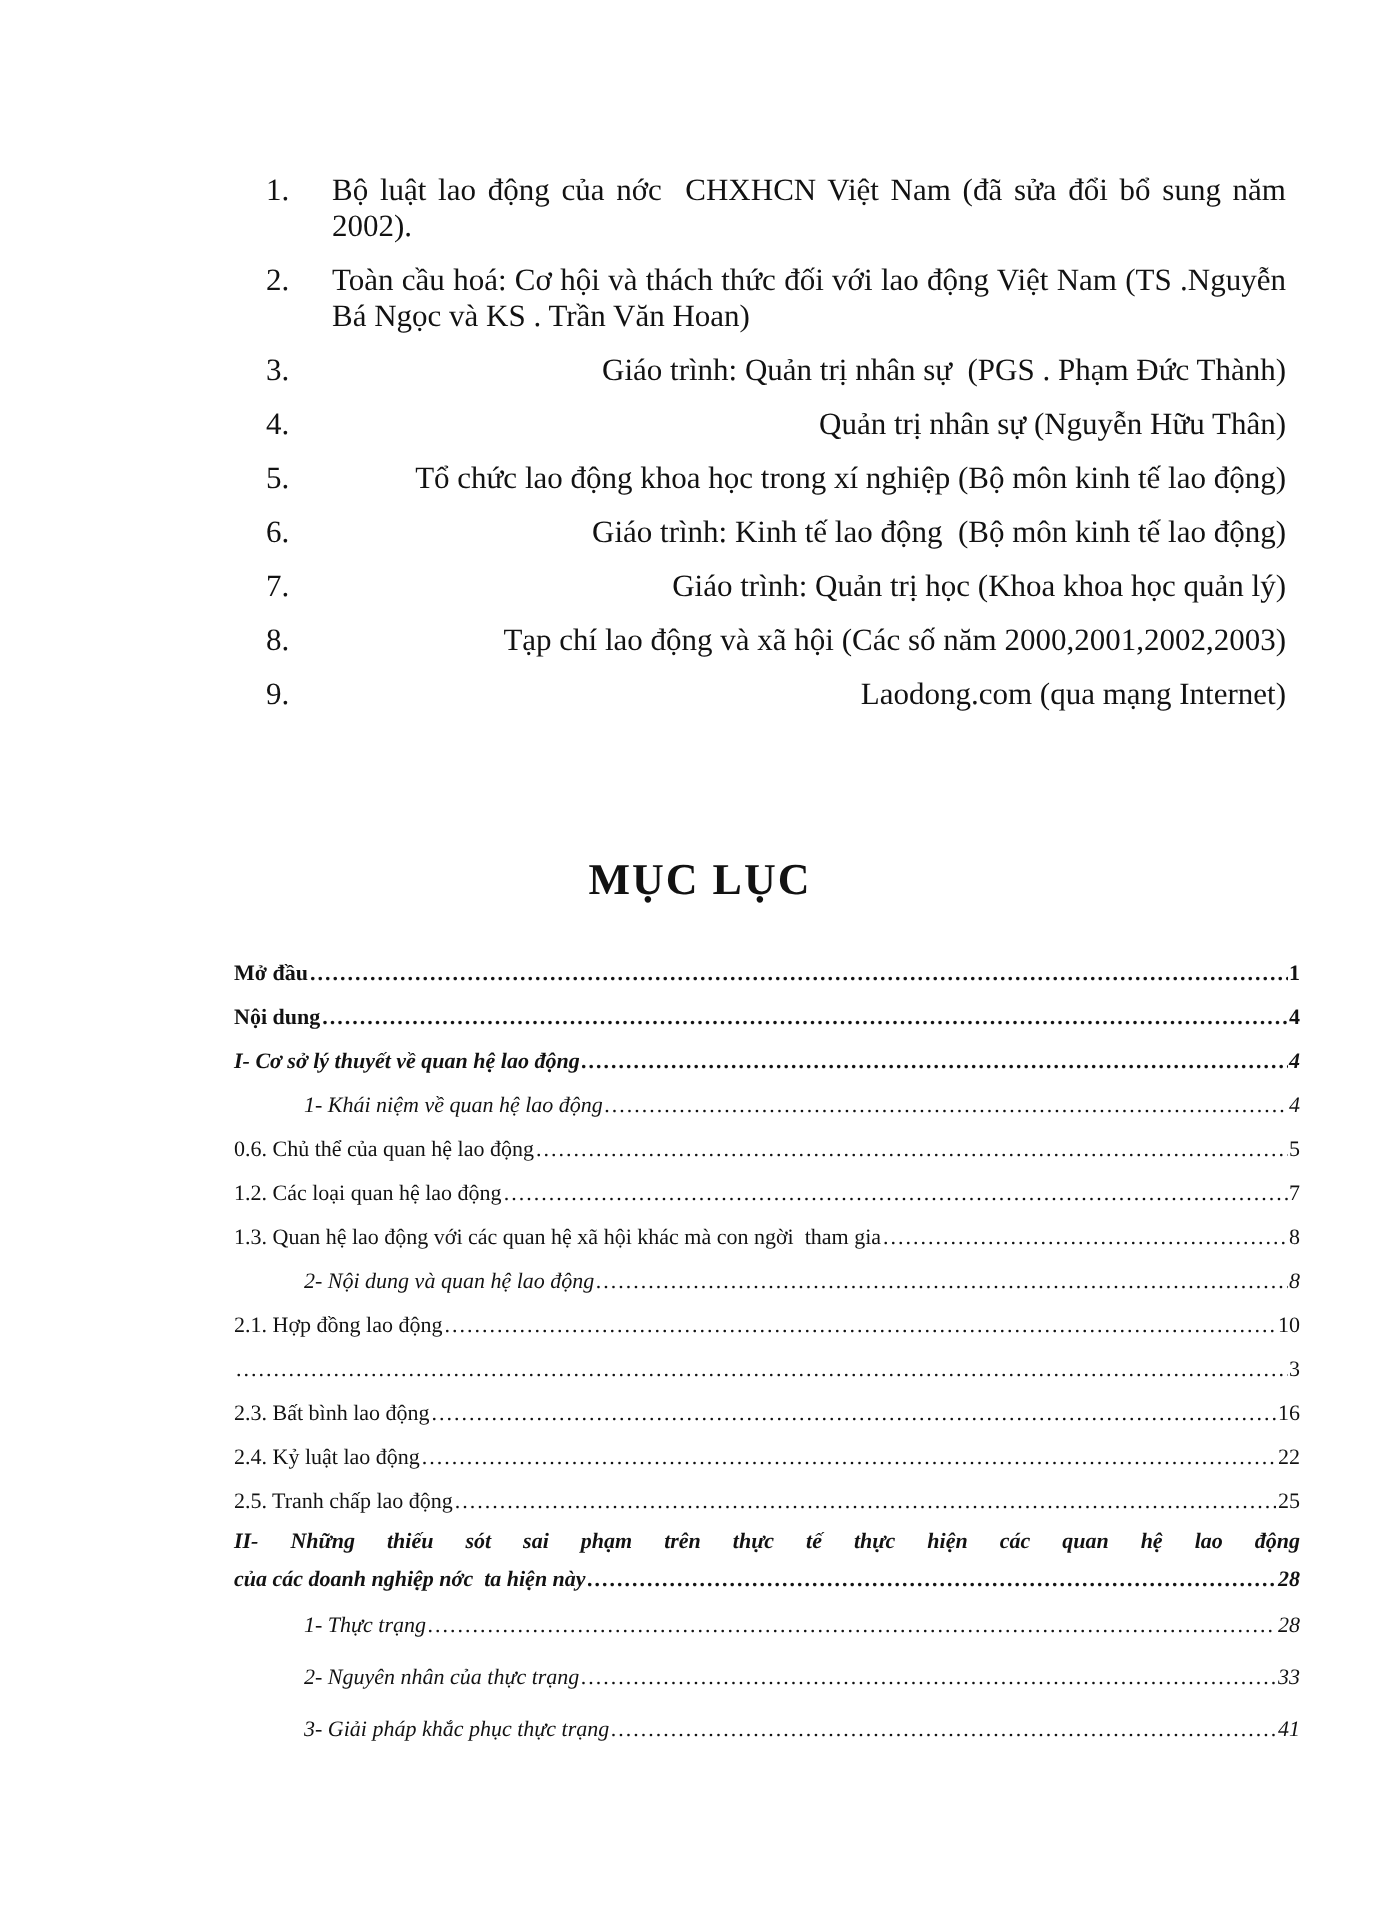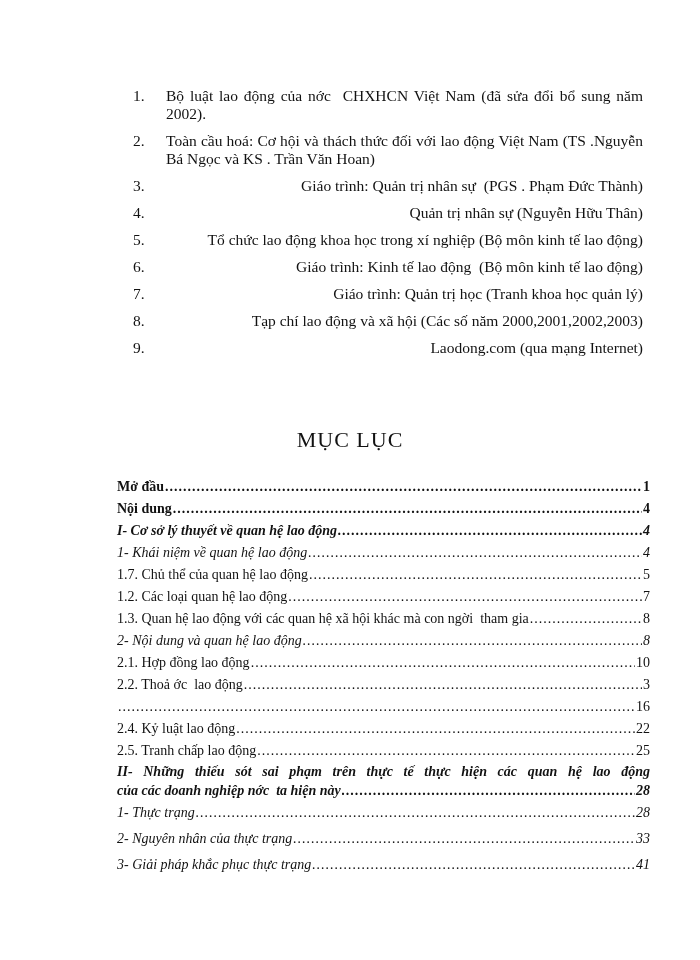--- a/index.html
+++ b/index.html
@@ -31,27 +31,27 @@
   .ref-num { flex:0 0 20px; }
   .ref-text { flex:1 1 auto;text-align:right; }
   .ref-item:nth-child(-n+2) .ref-text { text-align:justify;margin-left:13px; }
 
   
   .toc-title {
     position:absolute;
     top:427px; left:0; width:700px;
     text-align:center;
     font-size:22px;
-    font-weight:normal;
+    font-weight:bold;
     letter-spacing:1px;
   }
   .toc {
     position:absolute;
     top:476px; left:117px; width:533px;
-    font-size:14px;
+    font-size:11px;
   }
   .toc-row {
     display:flex;
     align-items:baseline;
     line-height:22px;
   }
   
   .toc-row:nth-child(14), .toc-row:nth-child(15) { line-height:19px; }
   .toc-row:nth-child(n+16) { line-height:26px;text-align:right; }
 
@@ -69,21 +69,21 @@
     min-width:6px;
     margin-left:1px;
   }
   .toc-dots::before {
     content:"......................................................................................................................................................................";
     letter-spacing:1px;
   }
   .toc-page { flex:0 0 auto; margin-left:1px; }
 
   .bold { font-weight:bold; }
-  .italic { font-style:italic; }
+  .italic { font-style:italic;margin-left:35px; }
   .bold-italic { font-weight:bold; font-style:italic; }
 </style>
 </head>
 <body>
 
 <div class="page">
 
   <div class="references">
       <div class="ref-item">
         <span class="ref-num">1.</span>
@@ -104,21 +104,21 @@
       <div class="ref-item">
         <span class="ref-num">5.</span>
         <span class="ref-text">Tổ chức lao động khoa học trong xí nghiệp (Bộ môn kinh tế lao động)</span>
       </div>
       <div class="ref-item">
         <span class="ref-num">6.</span>
         <span class="ref-text">Giáo trình: Kinh tế lao động &nbsp;(Bộ môn kinh tế lao động)</span>
       </div>
       <div class="ref-item">
         <span class="ref-num">7.</span>
-        <span class="ref-text">Giáo trình: Quản trị học (Tranh khoa học quản lý)</span>
+        <span class="ref-text">Giáo trình: Quản trị học (Khoa khoa học quản lý)</span>
       </div>
       <div class="ref-item">
         <span class="ref-num">8.</span>
         <span class="ref-text">Tạp chí lao động và xã hội (Các số năm 2000,2001,2002,2003)</span>
       </div>
       <div class="ref-item">
         <span class="ref-num">9.</span>
         <span class="ref-text">Laodong.com (qua mạng Internet)</span>
       </div>
     </div>
@@ -140,21 +140,21 @@
         <span class="toc-label">I- Cơ sở lý thuyết về quan hệ lao động</span>
         <span class="toc-dots"></span>
         <span class="toc-page">4</span>
       </div>
       <div class="toc-row italic">
         <span class="toc-label">1- Khái niệm về quan hệ lao động</span>
         <span class="toc-dots"></span>
         <span class="toc-page">4</span>
       </div>
       <div class="toc-row">
-        <span class="toc-label">1.7. Chủ thể của quan hệ lao động</span>
+        <span class="toc-label">0.6. Chủ thể của quan hệ lao động</span>
         <span class="toc-dots"></span>
         <span class="toc-page">5</span>
       </div>
       <div class="toc-row">
         <span class="toc-label">1.2. Các loại quan hệ lao động</span>
         <span class="toc-dots"></span>
         <span class="toc-page">7</span>
       </div>
       <div class="toc-row">
         <span class="toc-label">1.3. Quan hệ lao động với các quan hệ xã hội khác mà con ngời &nbsp;tham gia</span>
@@ -165,25 +165,25 @@
         <span class="toc-label">2- Nội dung và quan hệ lao động</span>
         <span class="toc-dots"></span>
         <span class="toc-page">8</span>
       </div>
       <div class="toc-row">
         <span class="toc-label">2.1. Hợp đồng lao động</span>
         <span class="toc-dots"></span>
         <span class="toc-page">10</span>
       </div>
       <div class="toc-row">
-        <span class="toc-label">2.2. Thoả ớc &nbsp;lao động</span>
         <span class="toc-dots"></span>
         <span class="toc-page">3</span>
       </div>
       <div class="toc-row">
+        <span class="toc-label">2.3. Bất bình lao động</span>
         <span class="toc-dots"></span>
         <span class="toc-page">16</span>
       </div>
       <div class="toc-row">
         <span class="toc-label">2.4. Kỷ luật lao động</span>
         <span class="toc-dots"></span>
         <span class="toc-page">22</span>
       </div>
       <div class="toc-row">
         <span class="toc-label">2.5. Tranh chấp lao động</span>

